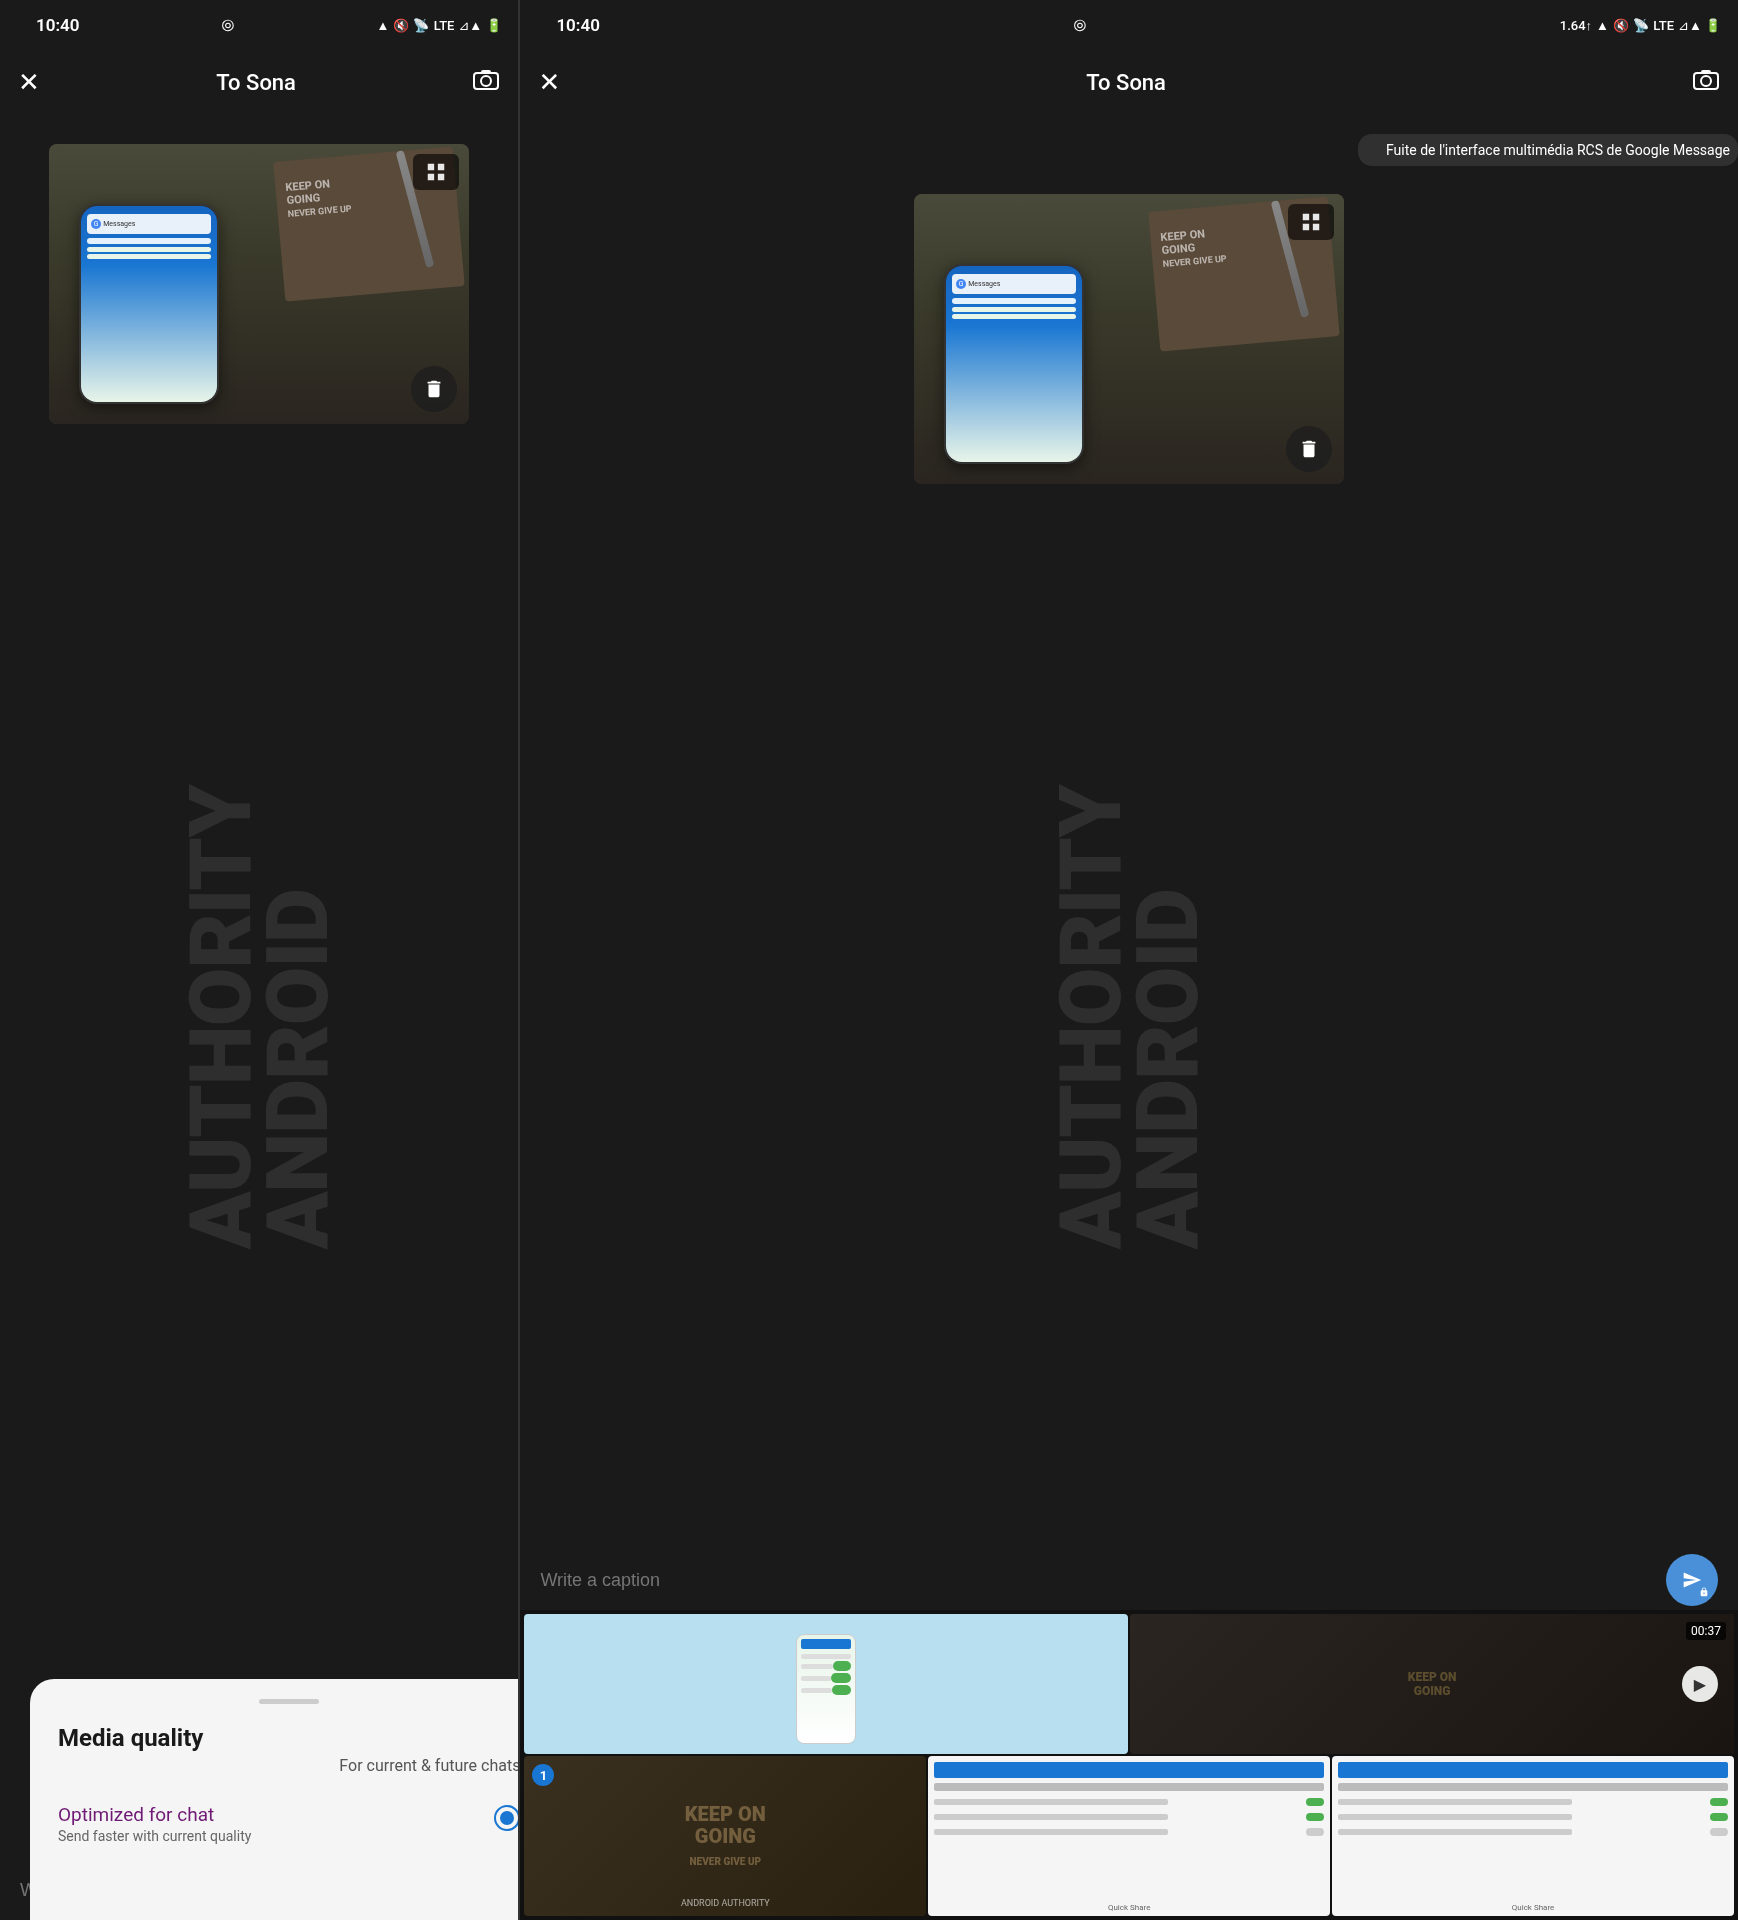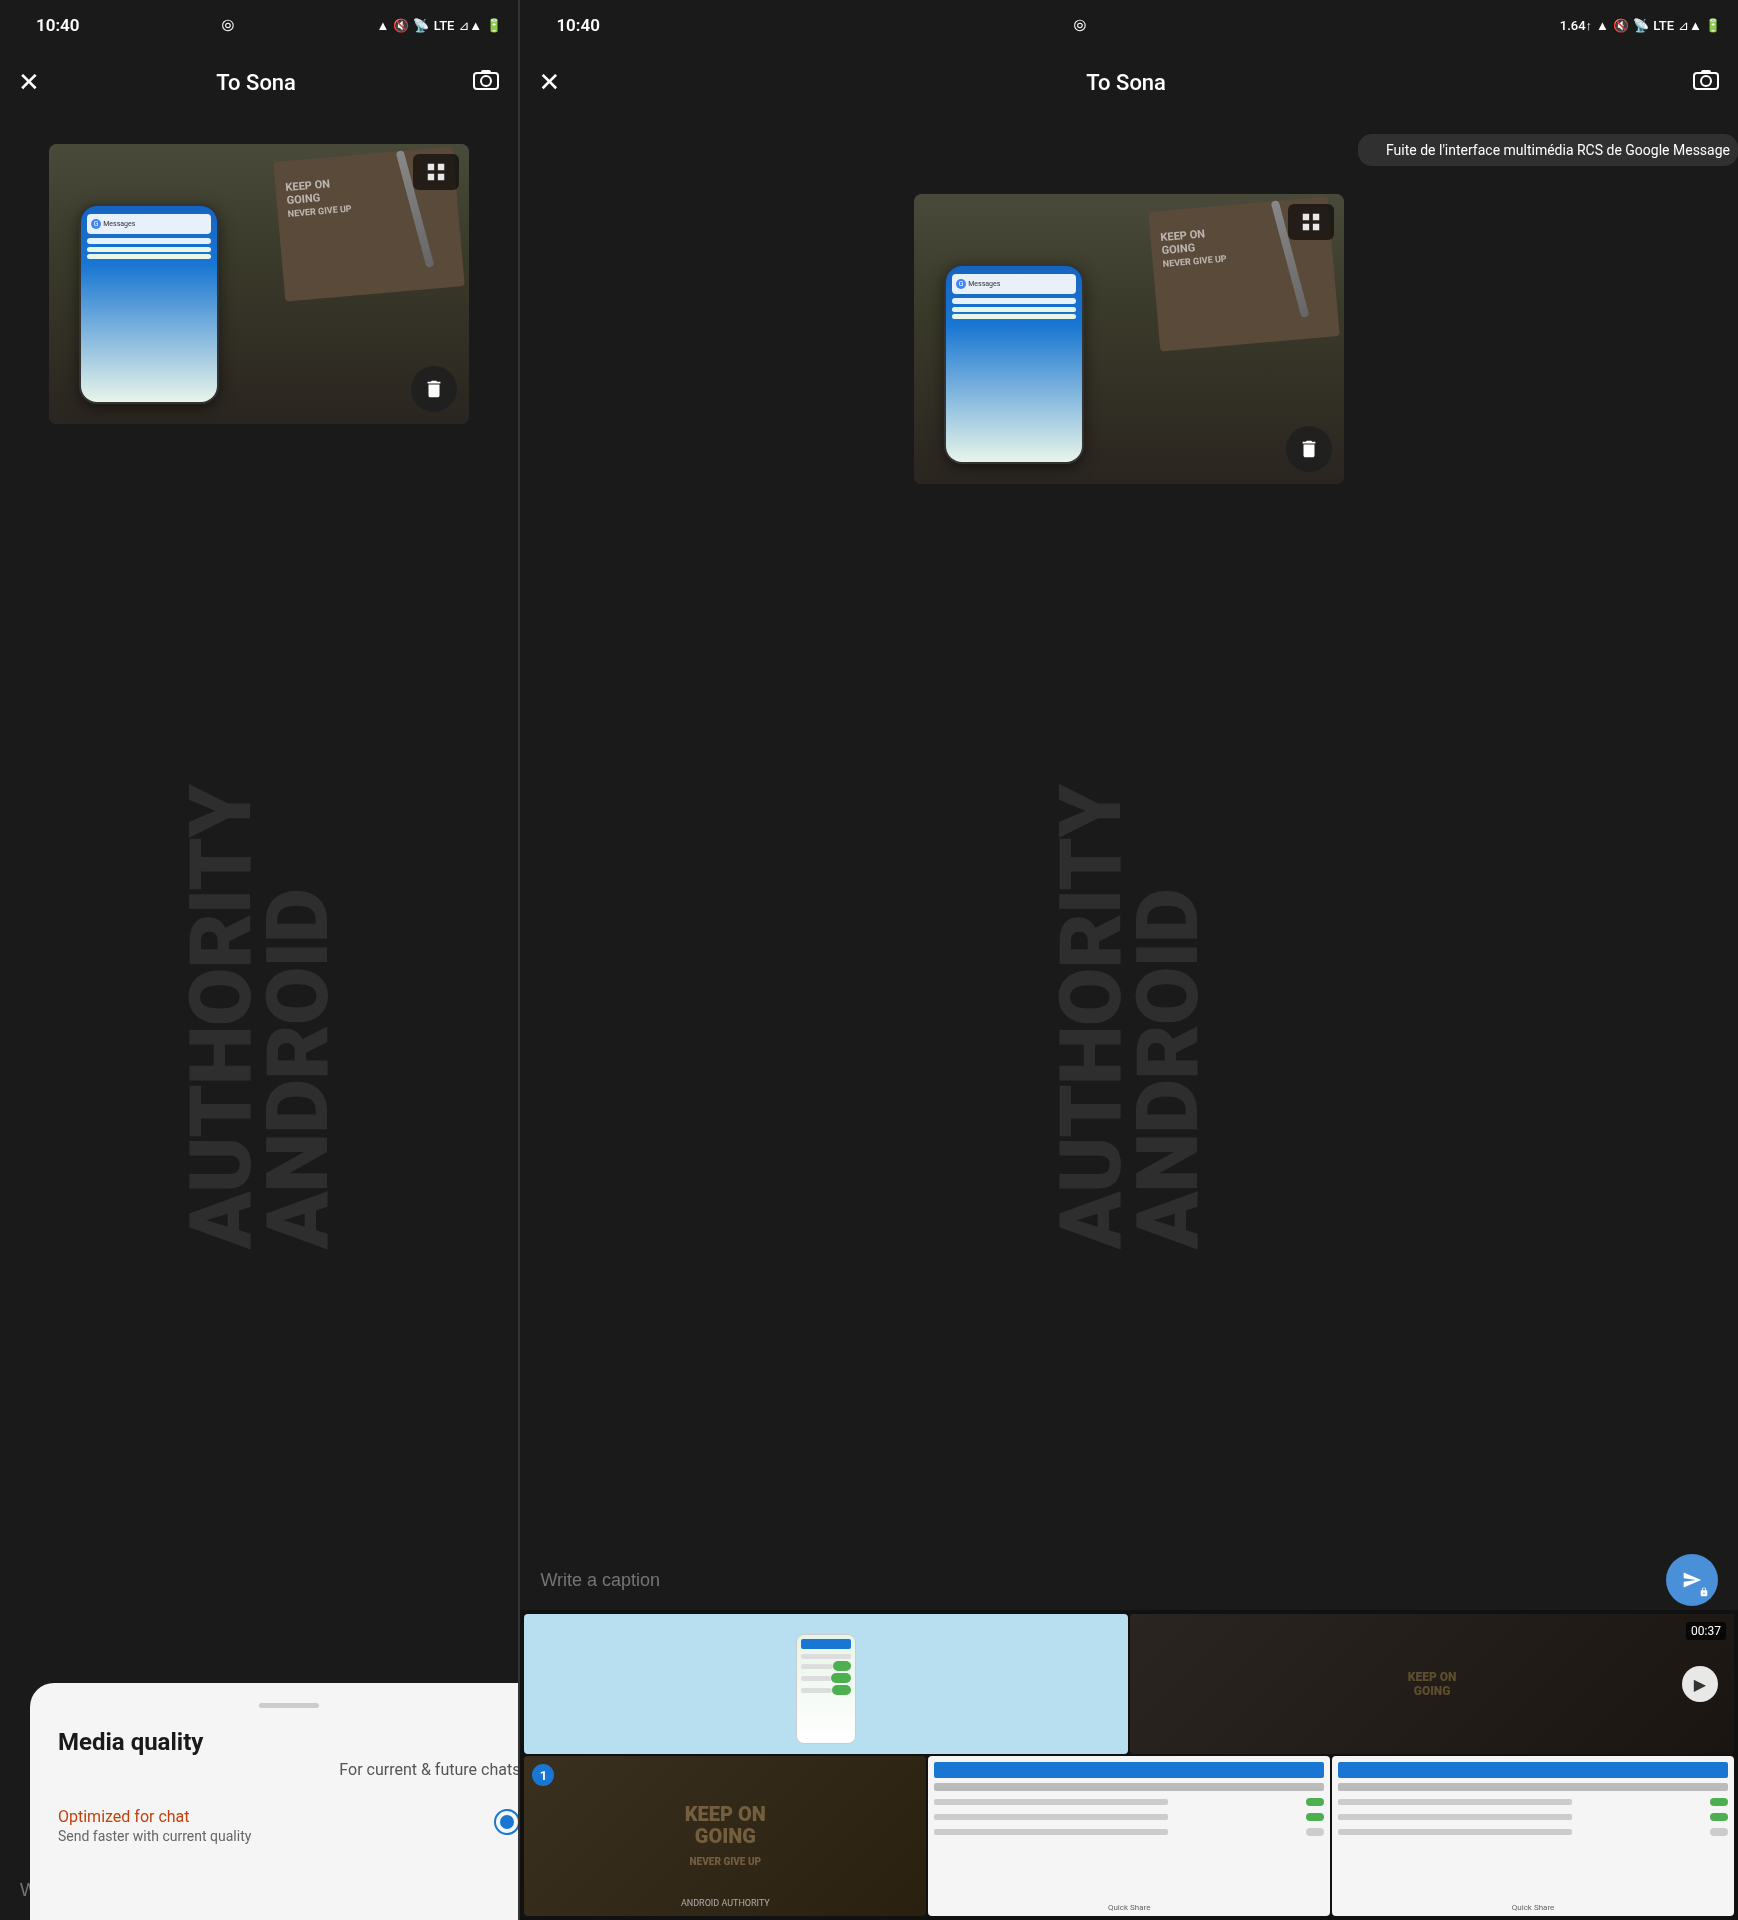--- a/index.html
+++ b/index.html
@@ -293,23 +293,23 @@
       text-align: right;
     }
     .quality-option {
       display: flex;
       align-items: flex-start;
       justify-content: space-between;
       margin-bottom: 24px;
     }
     .quality-option-text { flex: 1; }
     .quality-option-title {
-      font-size: 16px;
+      font-size: 19px;
       font-weight: 400;
-      color: #c2410c;
+      color: #701a75;
       margin-bottom: 2px;
     }
     .quality-option-desc {
       font-size: 14px;
       color: #666;
     }
     .radio-btn {
       width: 26px;
       height: 26px;
       border-radius: 50%;

